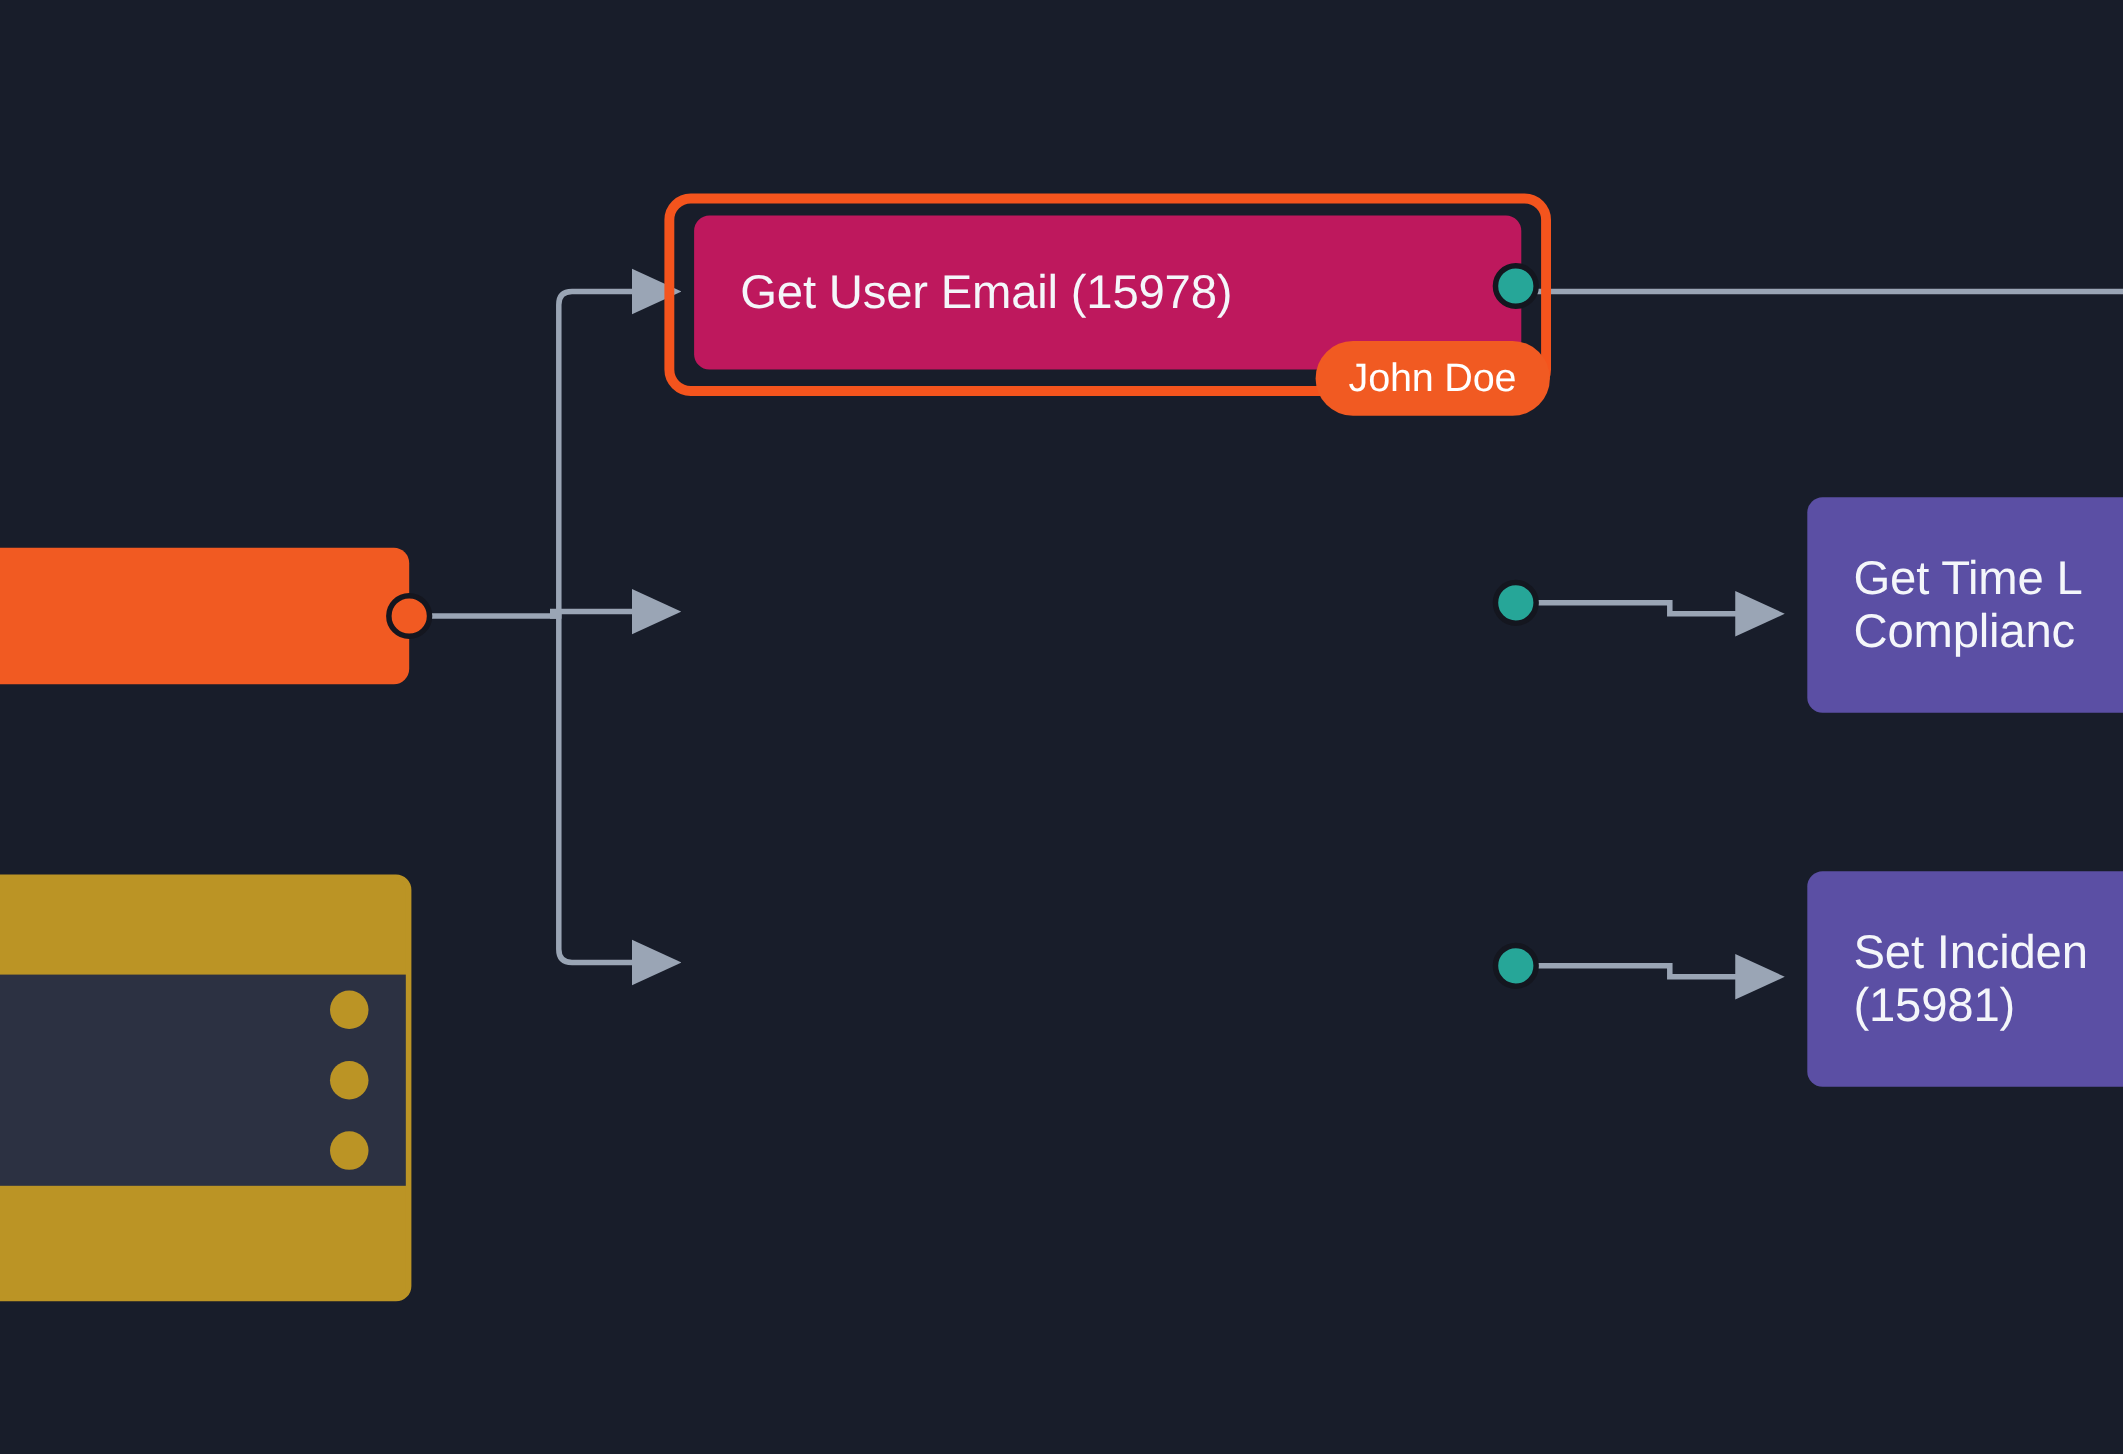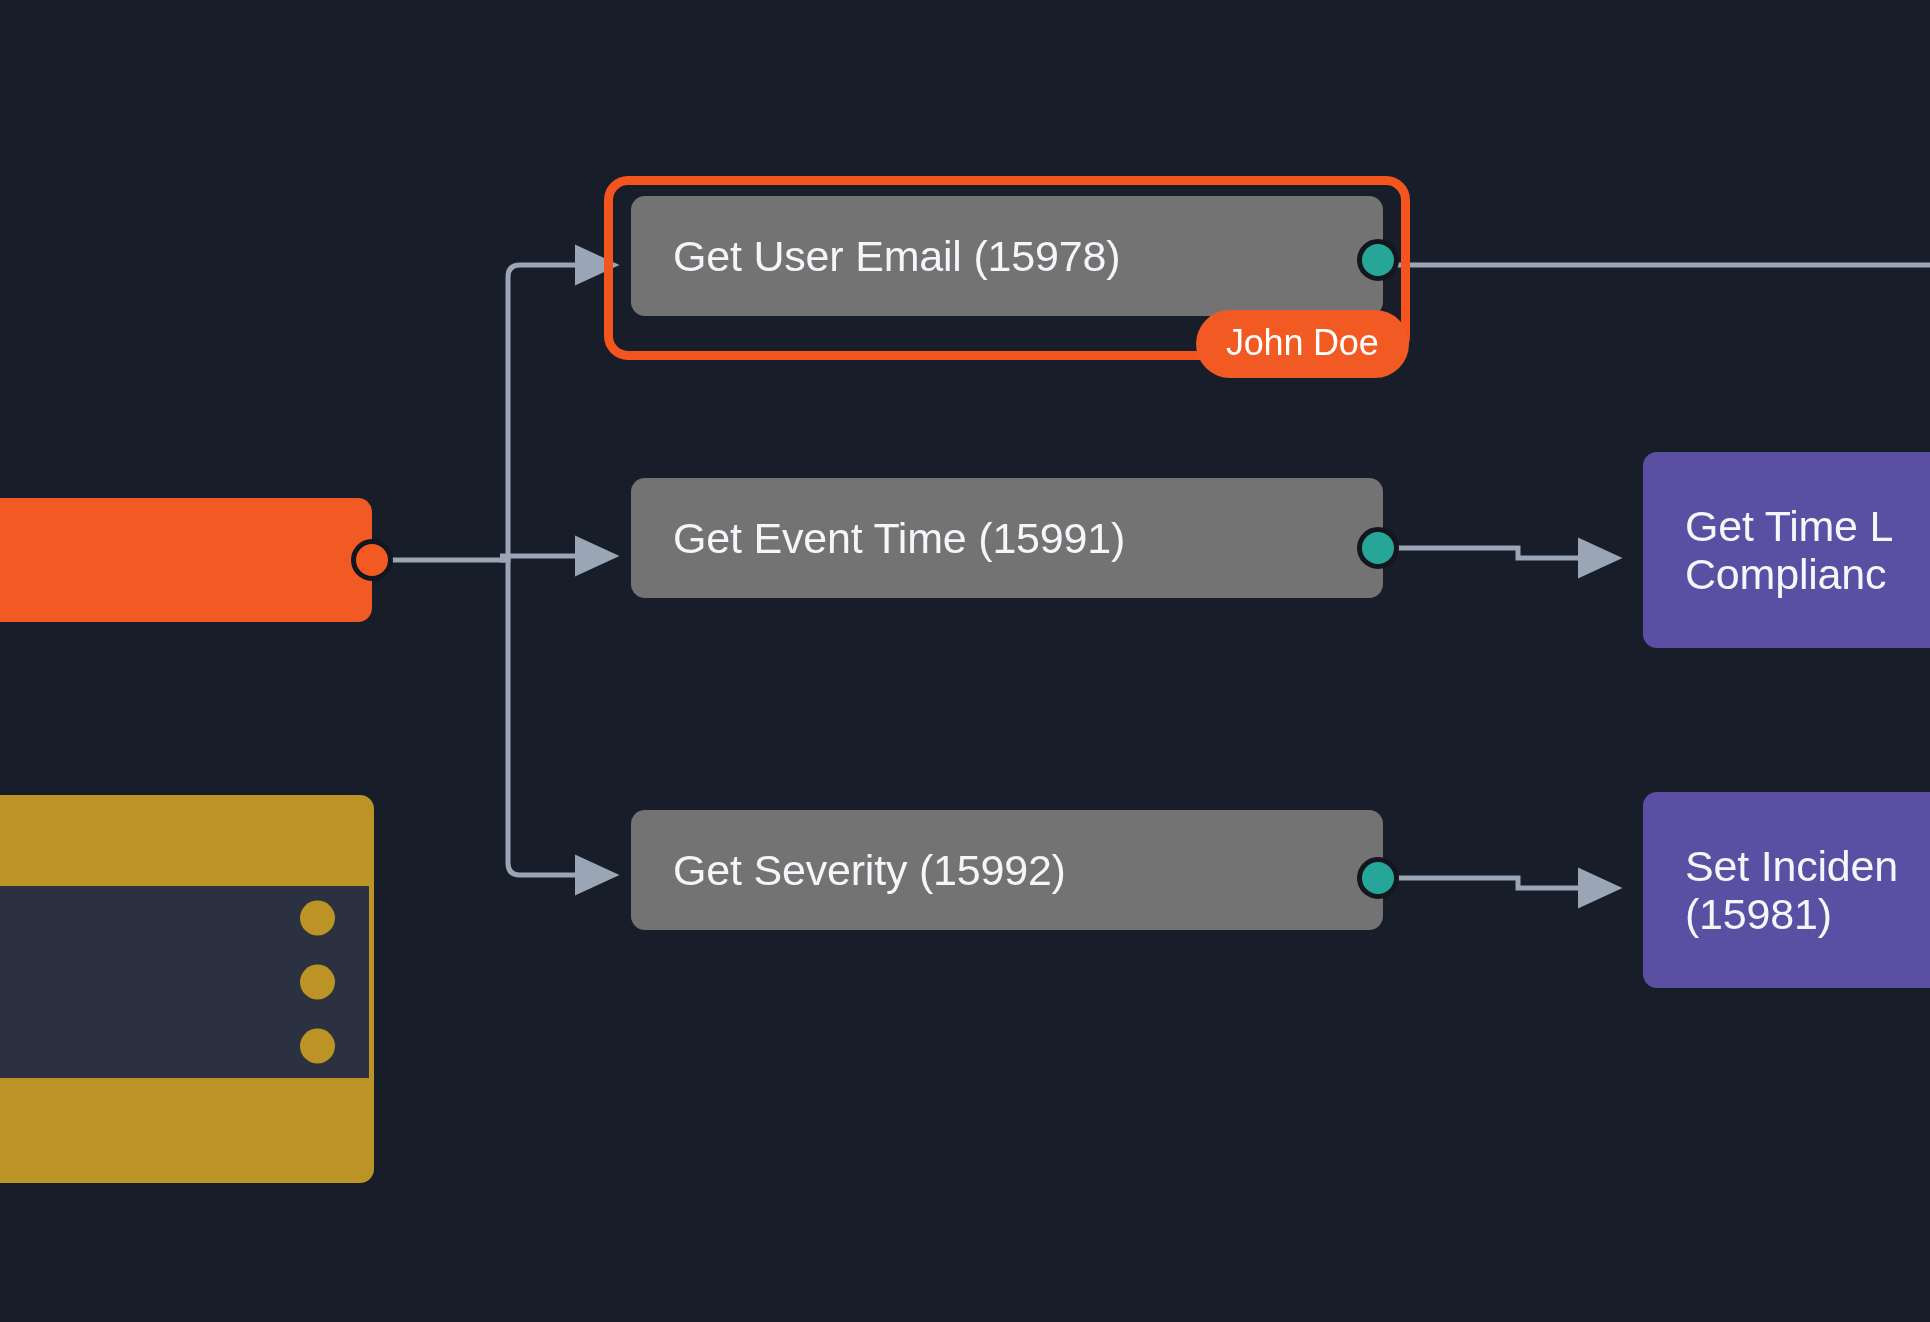--- a/index.html
+++ b/index.html
@@ -41,22 +41,22 @@
     z-index: 5;
   }
   .node-label {
     padding-left: 42px;
     padding-right: 30px;
     white-space: pre-line;
   }
 
   
   .node-teal {
-    background: #737373;
-    height: 120px;
+    background: #be185d;
+    height: 140px;
   }
 
   
   .node-orange {
     background: #f15a22;
     height: 124px;
   }
 
   
   .node-purple {
@@ -170,28 +170,22 @@
   <div class="port port-orange" style="left:351px; top:539px;"></div>
 
   <div class="selection-ring" style="left:604px; top:176px; width:806px; height:184px;"></div>
 
   <div class="node node-teal" style="left:631px; top:196px; width:752px;">
     <div class="node-label">Get User Email (15978)</div>
   </div>
   <div class="port port-teal" style="left:1357px; top:239px;"></div>
   <div class="assignee-badge" style="left:1196px; top:310px;">John Doe</div>
 
-  <div class="node node-teal" style="left:631px; top:478px; width:752px;">
-    <div class="node-label">Get Event Time (15991)</div>
-  </div>
   <div class="port port-teal" style="left:1357px; top:527px;"></div>
 
-  <div class="node node-teal" style="left:631px; top:810px; width:752px;">
-    <div class="node-label">Get Severity (15992)</div>
-  </div>
   <div class="port port-teal" style="left:1357px; top:857px;"></div>
 
   <div class="node node-purple" style="left:1643px; top:452px; width:420px; height:196px;">
     <div class="node-label">Get Time L
 Complianc</div>
   </div>
 
   <div class="node node-purple" style="left:1643px; top:792px; width:420px; height:196px;">
     <div class="node-label">Set Inciden
 (15981)</div>

